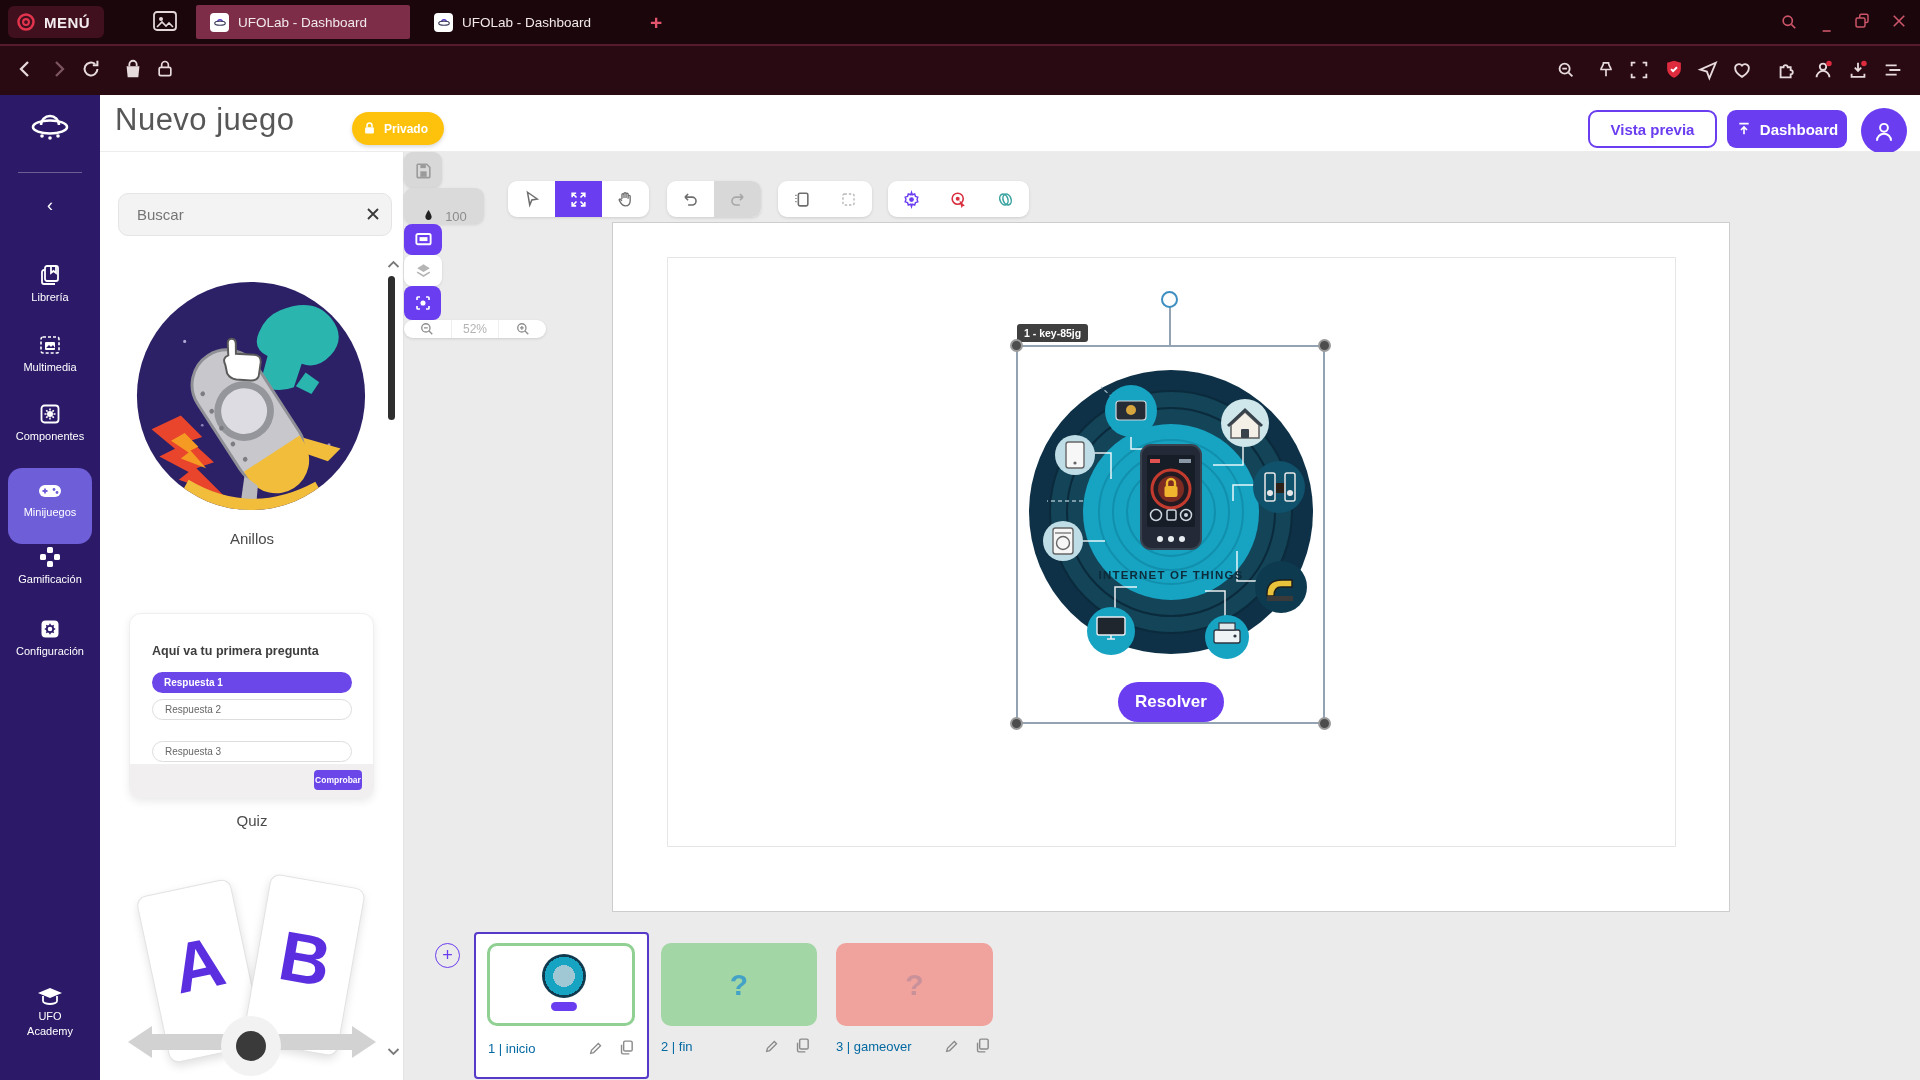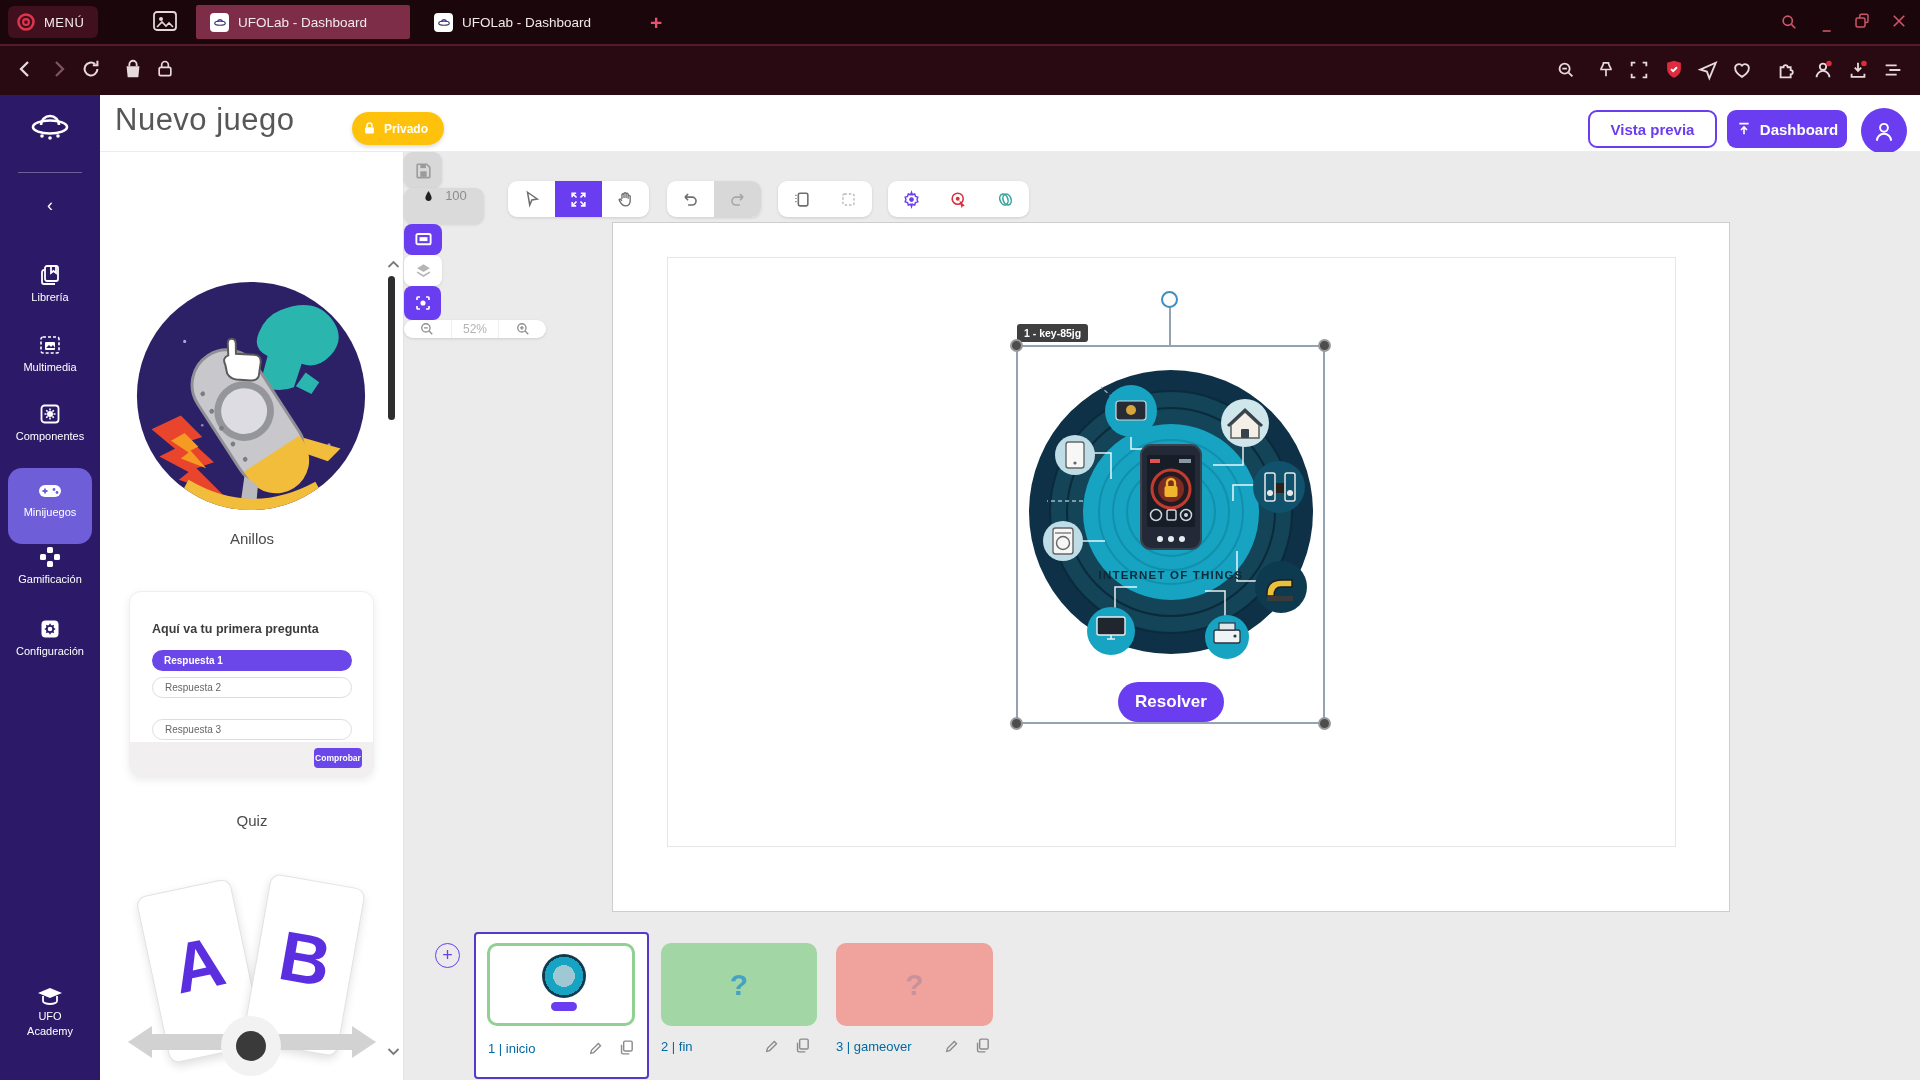--- a/index.html
+++ b/index.html
@@ -5,21 +5,21 @@
   html,body{margin:0;padding:0;background:#120407;}
   *{box-sizing:border-box;font-family:"Liberation Sans",sans-serif;}
   #stage{position:relative;width:1920px;height:1080px;overflow:hidden;background:#ecebeb;}
   .abs{position:absolute;}
   .flex{display:flex;align-items:center;}
   svg{display:block;}
 
   
   #tabbar{left:0;top:0;width:1920px;height:44px;background:#1b060b;}
   #menuBtn{left:8px;top:6px;height:32px;padding:0 14px 0 8px;background:#41101f;border-radius:6px;gap:8px;cursor:pointer;}
-  #menuBtn span{color:#f4edef;font-weight:normal;font-size:13px;letter-spacing:.5px;text-align:right;}
+  #menuBtn span{color:#f4edef;font-weight:bold;font-size:15px;letter-spacing:.5px;text-align:right;}
   #tileBtn{left:152px;top:10px;color:#e3d7da;}
   .tab{top:5px;height:34px;border-radius:2px;gap:9px;padding:0 14px;cursor:pointer;}
   .tab .fav{width:19px;height:19px;background:#fff;border-radius:4px;display:flex;align-items:center;justify-content:center;}
   .tab .t{font-size:13.5px;color:#f2e9eb;white-space:nowrap;}
   #tab1{left:196px;width:214px;background:#7e2d49;}
   #tab2{left:420px;width:200px;background:transparent;}
   #newTab{left:650px;top:11px;color:#e2556d;font-size:21px;font-weight:bold;cursor:pointer;}
   .winctl{top:12px;color:#cc556a;cursor:pointer;}
   #urlbar{left:0;top:44px;width:1920px;height:51px;background:#2a0a12;border-top:2px solid #551a2c;}
   .uic{color:#e6dadd;cursor:pointer;}
@@ -51,38 +51,38 @@
   #academy .lb{font-size:11px;line-height:15px;}
 
   
   #libpanel{left:100px;top:152px;width:304px;height:928px;background:#fff;border-right:1px solid #e3e3e3;}
   #searchbox{left:18px;top:41px;width:274px;height:43px;background:#f4f3f3;border:1px solid #e6e4e4;border-radius:10px;}
   #searchbox input{position:absolute;left:16px;top:0;width:220px;height:41px;border:0;background:transparent;outline:none;font-size:15px;color:#555;}
   #searchClear{left:244px;top:10px;color:#3a3a3a;cursor:pointer;}
   #scrollThumb{left:288px;top:124px;width:7px;height:144px;background:#2e2e2e;border-radius:4px;cursor:pointer;}
   .scrChev{left:287px;color:#7a7a7a;cursor:pointer;}
   .itemLabel{width:304px;text-align:center;color:#4a4a4a;font-size:15px;}
-  #quizCard{left:29px;top:439px;width:245px;height:186px;background:#fff;border:1px solid #efefef;border-radius:12px;box-shadow:0 3px 8px rgba(0,0,0,.08);cursor:pointer;}
+  #quizCard{left:29px;top:461px;width:245px;height:186px;background:#fff;border:1px solid #efefef;border-radius:12px;box-shadow:0 3px 8px rgba(0,0,0,.08);cursor:pointer;}
   #quizFooter{left:0;top:150px;width:243px;height:34px;background:#f1eff0;border-radius:0 0 11px 11px;}
   #quizQ{left:22px;top:30px;font-size:12.5px;font-weight:bold;color:#3d3d3d;}
   .ansPill{left:22px;width:200px;height:21px;border-radius:11px;font-size:10px;display:flex;align-items:center;padding:0 12px;}
   .ansPill.sel{background:#6b46e8;color:#fff;font-weight:bold;}
   .ansPill.un{background:#fff;border:1px solid #ddd;color:#666;}
   #btnComprobar{left:184px;top:156px;width:48px;height:20px;background:#6b46e8;border-radius:4px;color:#fff;font-size:8.5px;font-weight:bold;display:flex;align-items:center;justify-content:center;}
   .miniCard{width:96px;height:170px;background:#fff;border:1px solid #e2e2e2;border-radius:10px;box-shadow:0 4px 10px rgba(0,0,0,.12);display:flex;align-items:flex-start;justify-content:center;}
   .miniCard span{font-size:70px;font-weight:bold;color:#5b2fe0;margin-top:38px;}
 
   
   #canvas{left:404px;top:152px;width:1516px;height:928px;background:#ecebeb;}
   .tgroup{top:29px;height:36px;background:#fff;border-radius:9px;box-shadow:0 1px 3px rgba(0,0,0,.12);display:flex;overflow:hidden;}
   .tcell{width:47px;height:36px;display:flex;align-items:center;justify-content:center;cursor:pointer;color:#6e6e6e;}
   .tcell.on{background:#6b3df0;color:#fff;}
   .tcell.off{background:#d8d8d8;color:#a7a7a7;}
   #tbSave{left:39px;top:29px;width:38px;height:36px;background:#d8d8d8;border-radius:9px;display:flex;align-items:center;justify-content:center;color:#9b9b9b;cursor:pointer;box-shadow:0 1px 3px rgba(0,0,0,.1);}
-  #tbOpacity{left:643px;top:29px;width:80px;height:36px;background:#dadada;border-radius:9px;display:flex;align-items:flex-start;justify-content:center;gap:9px;cursor:pointer;box-shadow:0 1px 3px rgba(0,0,0,.1);}
+  #tbOpacity{left:643px;top:29px;width:80px;height:36px;background:#dadada;border-radius:9px;display:flex;align-items:flex-end;justify-content:center;gap:9px;cursor:pointer;box-shadow:0 1px 3px rgba(0,0,0,.1);}
   #tbOpacity span{color:#8c8c8c;font-size:13px;}
   #artboard{left:208px;top:70px;width:1118px;height:690px;background:#fff;border:1px solid #cdcdcd;}
   #pageRect{left:54px;top:34px;width:1009px;height:590px;border:1px solid #e6e6e6;}
   #selBox{left:612px;top:193px;width:309px;height:379px;border:2px solid #93a3b3;}
   .handle{width:13px;height:13px;background:#4d4d4d;border:2px solid #9a9a9a;border-radius:50%;position:absolute;cursor:pointer;}
   #rotLine{left:765px;top:155px;width:2px;height:38px;background:#93a3b3;}
   #rotHandle{left:757px;top:139px;width:17px;height:17px;background:#fdfdfd;border:2px solid #3e8fc1;border-radius:50%;cursor:pointer;}
   #selLabel{left:613px;top:172px;height:18px;padding:0 7px;background:#3f3f3f;border-radius:3px;color:#fff;font-size:10.5px;font-weight:bold;display:flex;align-items:center;}
   #iotImg{left:623px;top:197px;cursor:pointer;}
   #btnResolver{left:714px;top:530px;width:106px;height:40px;background:#6b3df0;border-radius:20px;color:#fff;font-weight:bold;font-size:17px;display:flex;align-items:center;justify-content:center;cursor:pointer;}
@@ -351,20 +351,28 @@
     <div id="academy" class="abs">
       <svg width="28" height="24" viewBox="0 0 28 24" style="margin:0 auto;">
           <path d="M14 3l12 5-12 5L2 8z" fill="#fff"></path>
           <path d="M7 11v5c0 1.6 3.1 3 7 3s7-1.4 7-3v-5" fill="none" stroke="#fff" stroke-width="1.8"></path>
         </svg>
       <div class="lb"><span>UFO</span><br><span>Academy</span></div>
     </div>
   </div>
 
   <div id="libpanel" class="abs">
+    <div id="searchbox" class="abs">
+      <input type="text" placeholder="Buscar" style="">
+      <div id="searchClear" class="abs">
+          <svg width="20" height="20" viewBox="0 0 24 24">
+            <path d="M6 6l12 12M18 6L6 18" stroke="currentColor" stroke-width="2.2"></path>
+          </svg>
+        </div>
+    </div>
     <div class="abs scrChev" style="top:108px;">
         <svg width="13" height="9" viewBox="0 0 13 9">
           <path d="M1.5 7L6.5 2l5 5" fill="none" stroke="currentColor" stroke-width="1.8"></path>
         </svg>
       </div>
     <div id="scrollThumb" class="abs"></div>
     <div class="abs scrChev" style="top:895px;">
         <svg width="13" height="9" viewBox="0 0 13 9">
           <path d="M1.5 2l5 5 5-5" fill="none" stroke="currentColor" stroke-width="1.8"></path>
         </svg>

